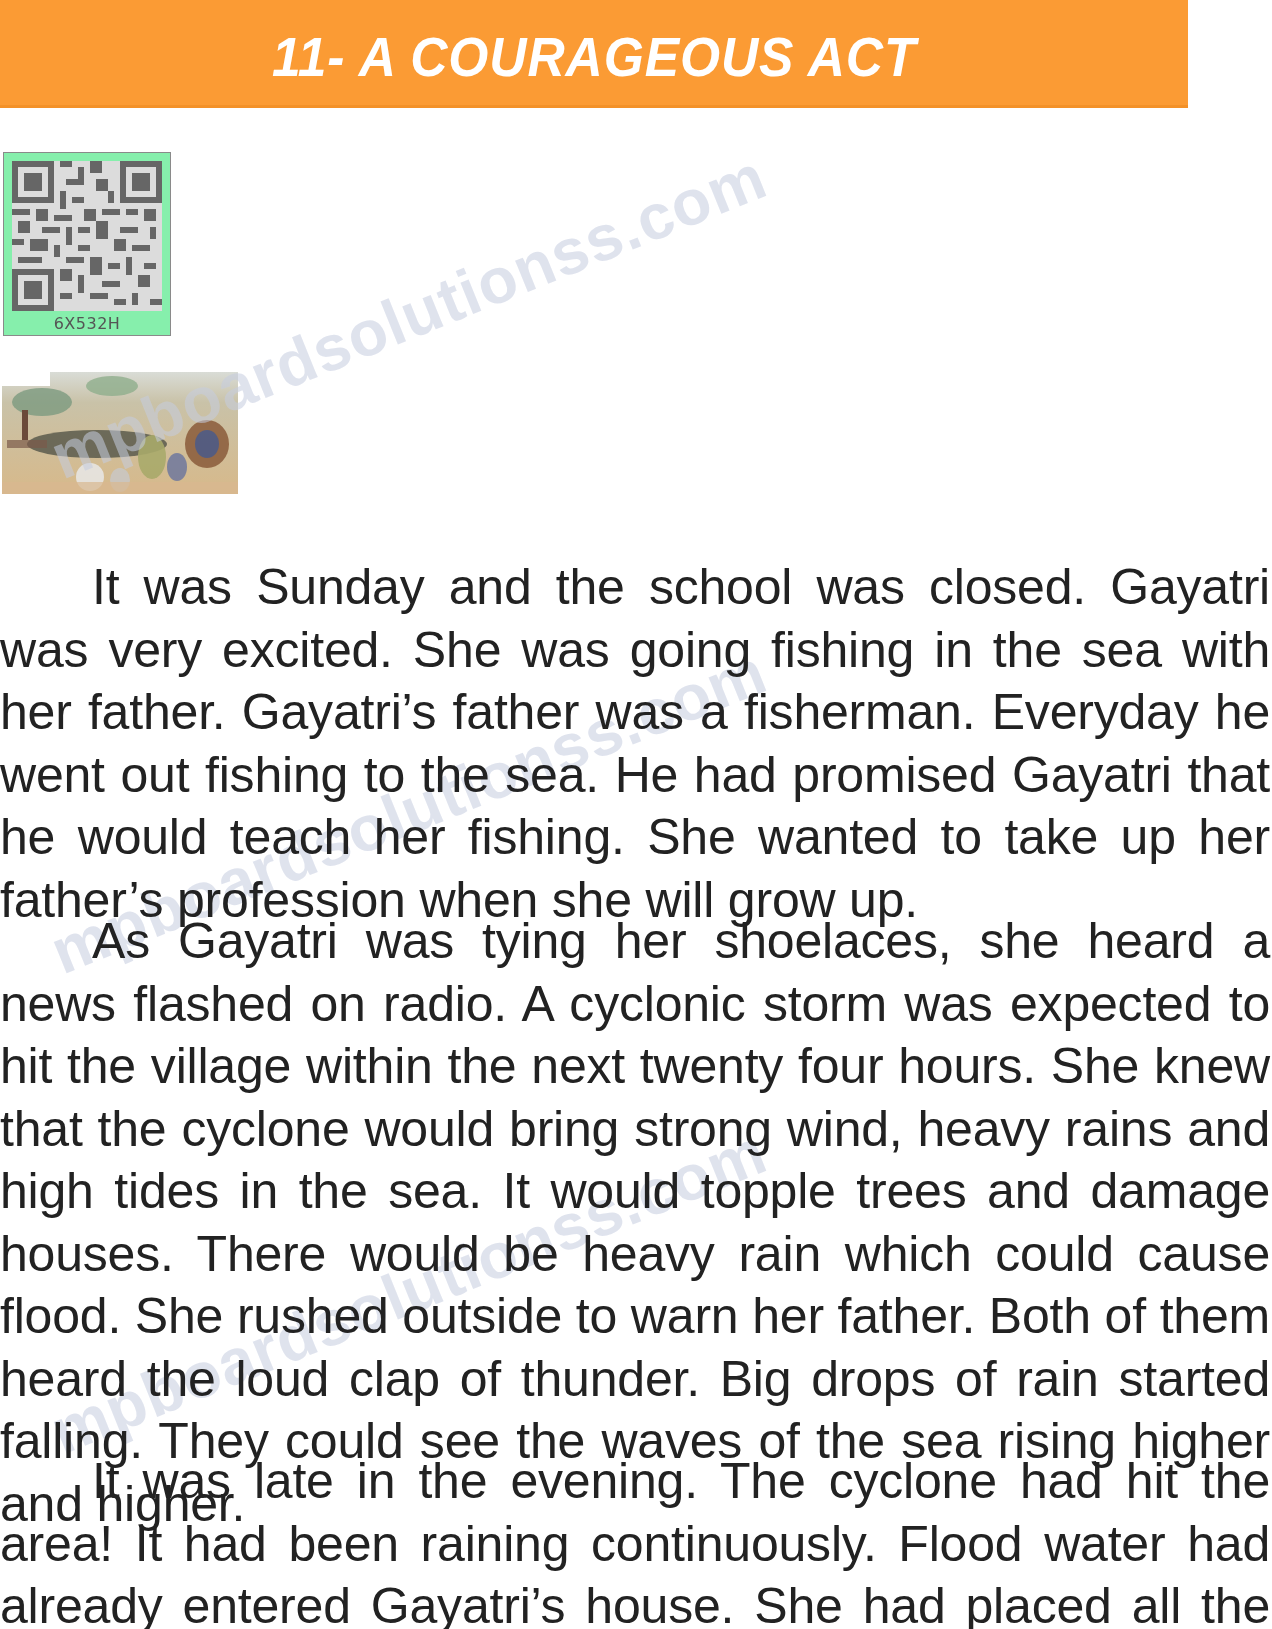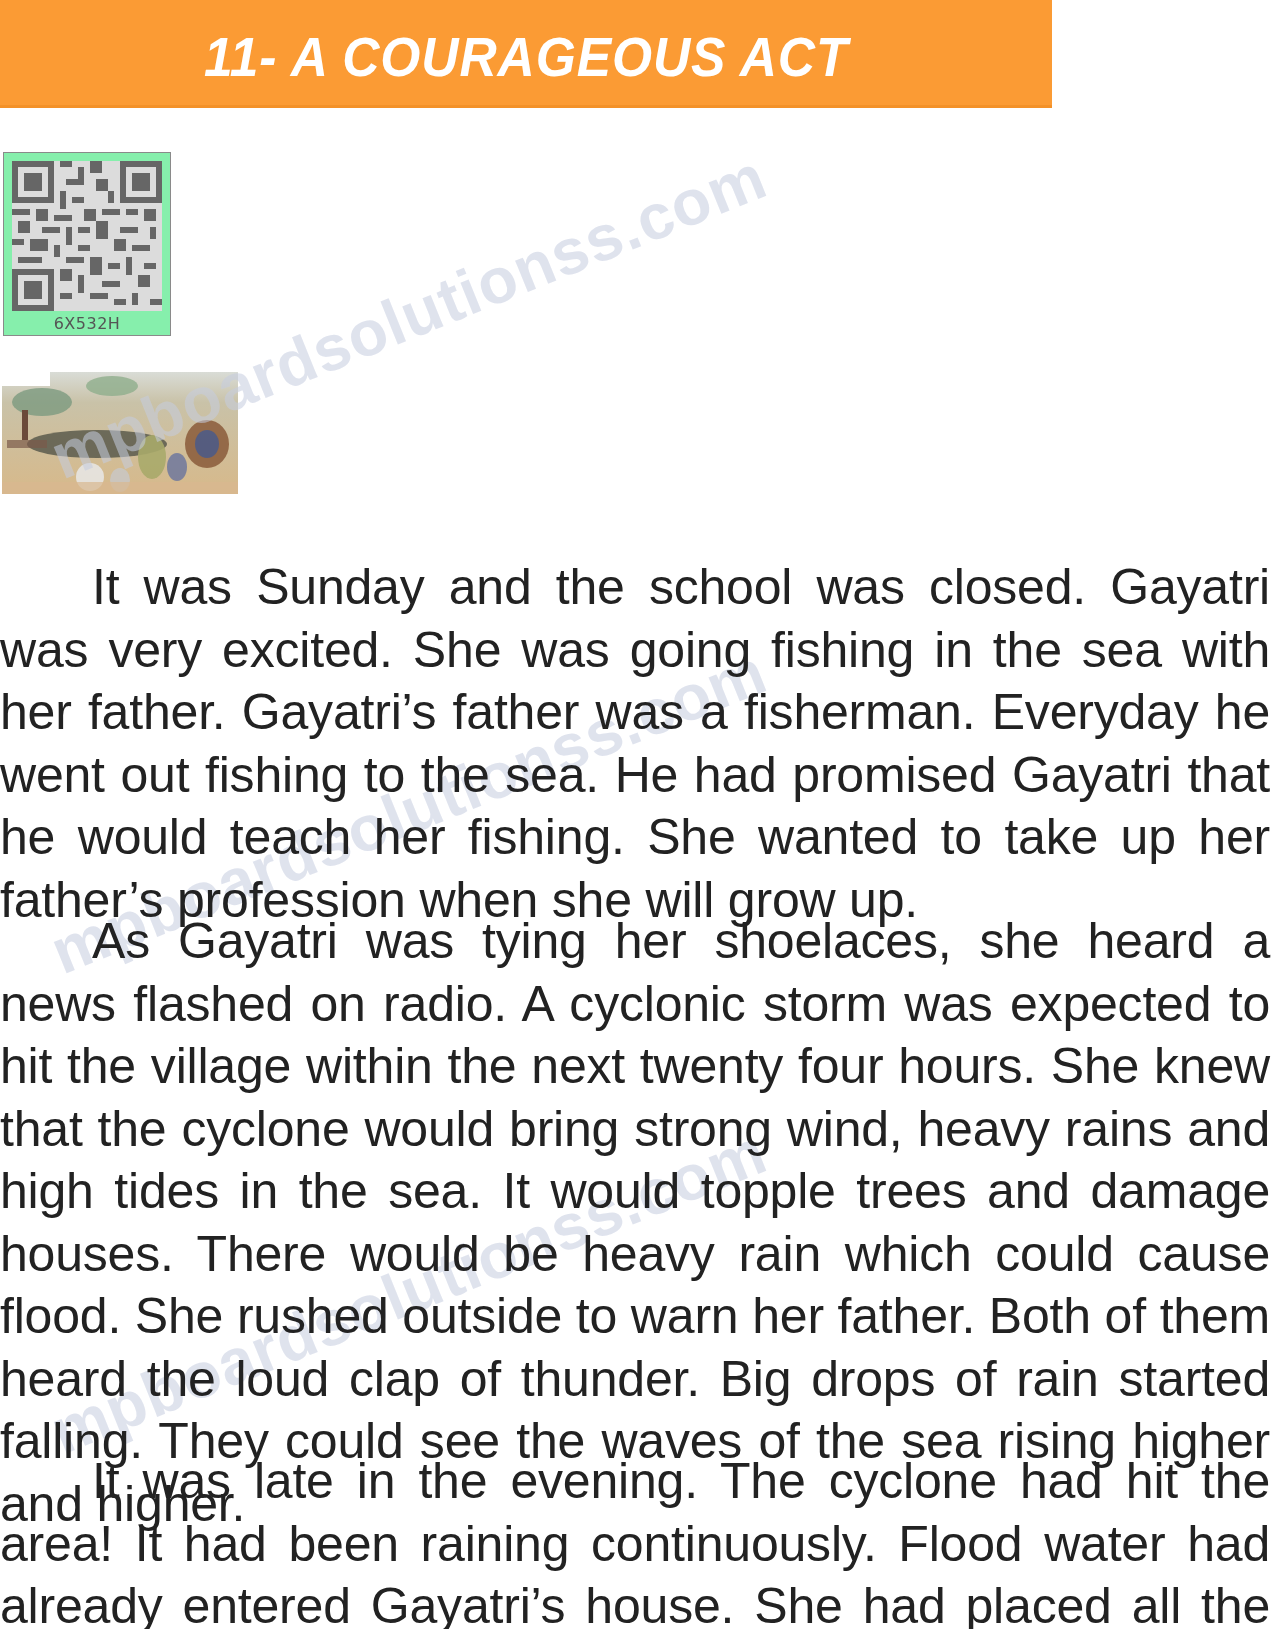--- a/index.html
+++ b/index.html
@@ -12,21 +12,21 @@
       height: 1629px;
       position: relative;
       overflow: hidden;
       font-family: "Liberation Sans", "DejaVu Sans", sans-serif;
       color: #1e1e1e;
     }
     .header-bar {
       position: absolute;
       left: 0;
       top: 0;
-      width: 1052px;
+      width: 1188px;
       height: 108px;
       background: #fb9b34;
       display: flex;
       align-items: center;
       justify-content: center;
     }
     .header-bar::after {
       content: "";
       position: absolute;
       left: 0;

